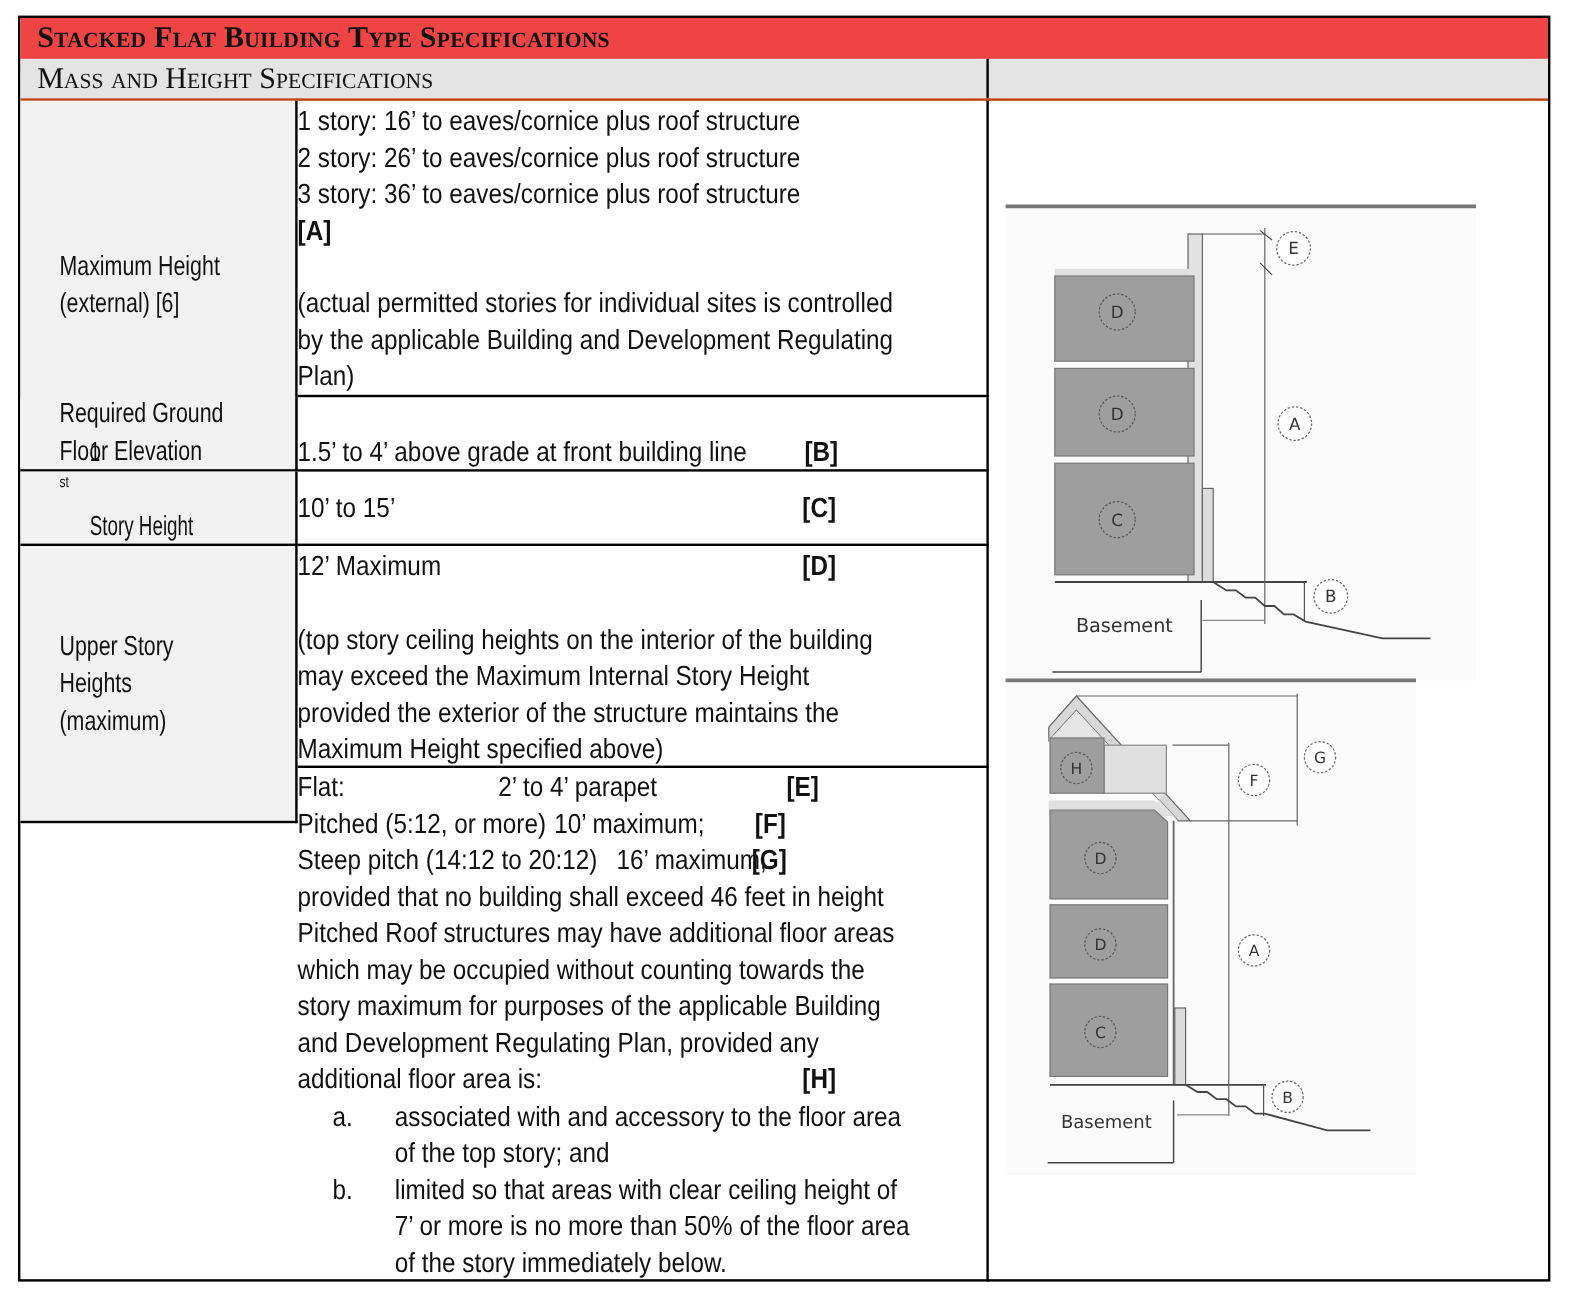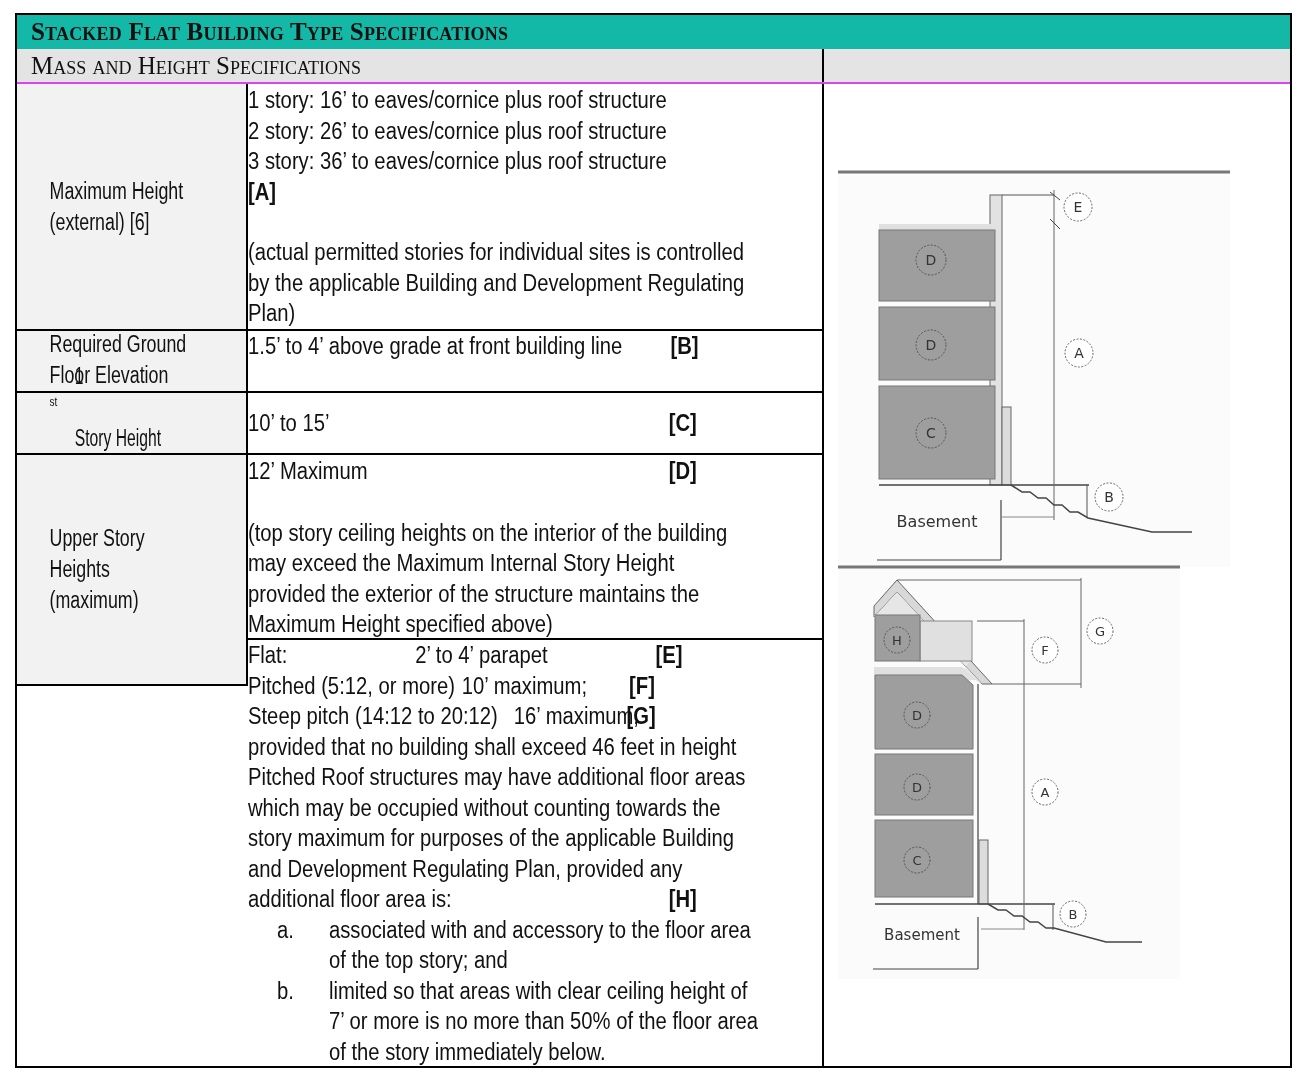--- a/index.html
+++ b/index.html
@@ -1,20 +1,20 @@
 <!DOCTYPE html>
 <html><head>
   <meta charset="utf-8">
   <style>
     html, body { margin: 0; padding: 0; background: #ffffff; }
     body { width: 1311px; height: 1084px; position: relative; overflow: hidden; font-family: "Liberation Sans", sans-serif; color: #111; }
     .tbl { position: absolute; left: 15px; top: 13px; width: 1277px; height: 1055px; border: 2px solid #000; box-sizing: border-box; }
     .hrow { position: absolute; left: 0; right: 0; box-sizing: border-box; }
-    .title-row { top: 0; height: 46px; background: #14b8a6; border-bottom: 6px solid #3b82f6; }
-    .sub-row { top: 34px; height: 35px; background: #e4e4e4; border-bottom: 2px solid #d946ef; }
+    .title-row { top: 0; height: 46px; background: #ef4444; border-bottom: 6px solid #3b82f6; }
+    .sub-row { top: 34px; height: 35px; background: #e4e4e4; border-bottom: 2px solid #c2410c; }
     .sub-row .divider { position: absolute; left: 805px; top: 0; bottom: 0; border-left: 2px solid #000; }
     .title-text { position: absolute; left: 14px; top: 3px; font-family: "Liberation Serif", serif; font-weight: bold; font-size: 25px; font-variant: small-caps; letter-spacing: 0.2px; color: #111; }
     .sub-text { position: absolute; left: 14px; top: 3px; font-family: "Liberation Serif", serif; font-size: 25px; font-variant: small-caps; color: #111; }
     .cell { position: absolute; box-sizing: border-box; }
     .label-cell { left: 0; width: 231px; background: #f2f2f2; border-right: 2px solid #000; border-bottom: 2px solid #000; display: flex; align-items: center; }
     .label-cell span { display: block; padding-left: 37px; font-size: 23px; line-height: 31px; transform: scaleX(0.88); transform-origin: left center; white-space: nowrap; }
     .value-cell { left: 231px; width: 576px; border-right: 2px solid #000; border-bottom: 2px solid #000; }
     .value-cell .ln { font-size: 23px; line-height: 30.5px; white-space: nowrap; transform: scaleX(0.88); transform-origin: left center; position: relative; }
     .tag { font-weight: bold; position: absolute; }
     .lst { position: relative; }
@@ -30,21 +30,21 @@
 
   <div class="hrow title-row">
     <div class="title-text">Stacked Flat Building Type Specifications</div>
   </div>
 
   <div class="hrow sub-row">
     <div class="sub-text">Mass and Height Specifications</div>
     <div class="divider"></div>
   </div>
 
-  <div class="cell label-cell" style="top:69px;height:247px;">
+  <div class="cell label-cell" style="top:69px;height:308px;">
     <span>
       <span style="padding-left:0">Maximum Height</span>
       <span style="padding-left:0">(external) [6]</span>
     </span>
   </div>
   <div class="cell value-cell" style="top:69px;height:247px;padding-top:1px;">
     <div class="ln">1 story:  16’ to eaves/cornice plus roof structure</div>
     <div class="ln">2 story:  26’ to eaves/cornice plus roof structure</div>
     <div class="ln">3 story:  36’ to eaves/cornice plus roof structure</div>
     <div class="ln" style="font-weight:bold;">[A]</div>
@@ -53,21 +53,21 @@
     <div class="ln">by the applicable Building and Development Regulating</div>
     <div class="ln">Plan)</div>
   </div>
 
   <div class="cell label-cell" style="top:316px;height:62px;align-items:flex-end;">
     <span>
       <span style="padding-left:0">Required Ground</span>
       <span style="padding-left:0">Floor Elevation</span>
     </span>
   </div>
-  <div class="cell value-cell" style="top:316px;height:62px;display:flex;align-items:flex-start;">
+  <div class="cell value-cell" style="top:316px;height:62px;display:flex;align-items:flex-end;">
     <div class="ln" style="width:100%;">
       <span>1.5’ to 4’ above grade at front building line</span>
       <span class="tag" style="left:480px;">[B]</span>
     </div>
   </div>
 
   <div class="cell label-cell" style="top:378px;height:62px;">
     <span>
       <span style="padding-left:0"><span>1</span><sup>st</sup><span> Story Height</span></span>
       <span style="padding-left:0">(internal)</span>

